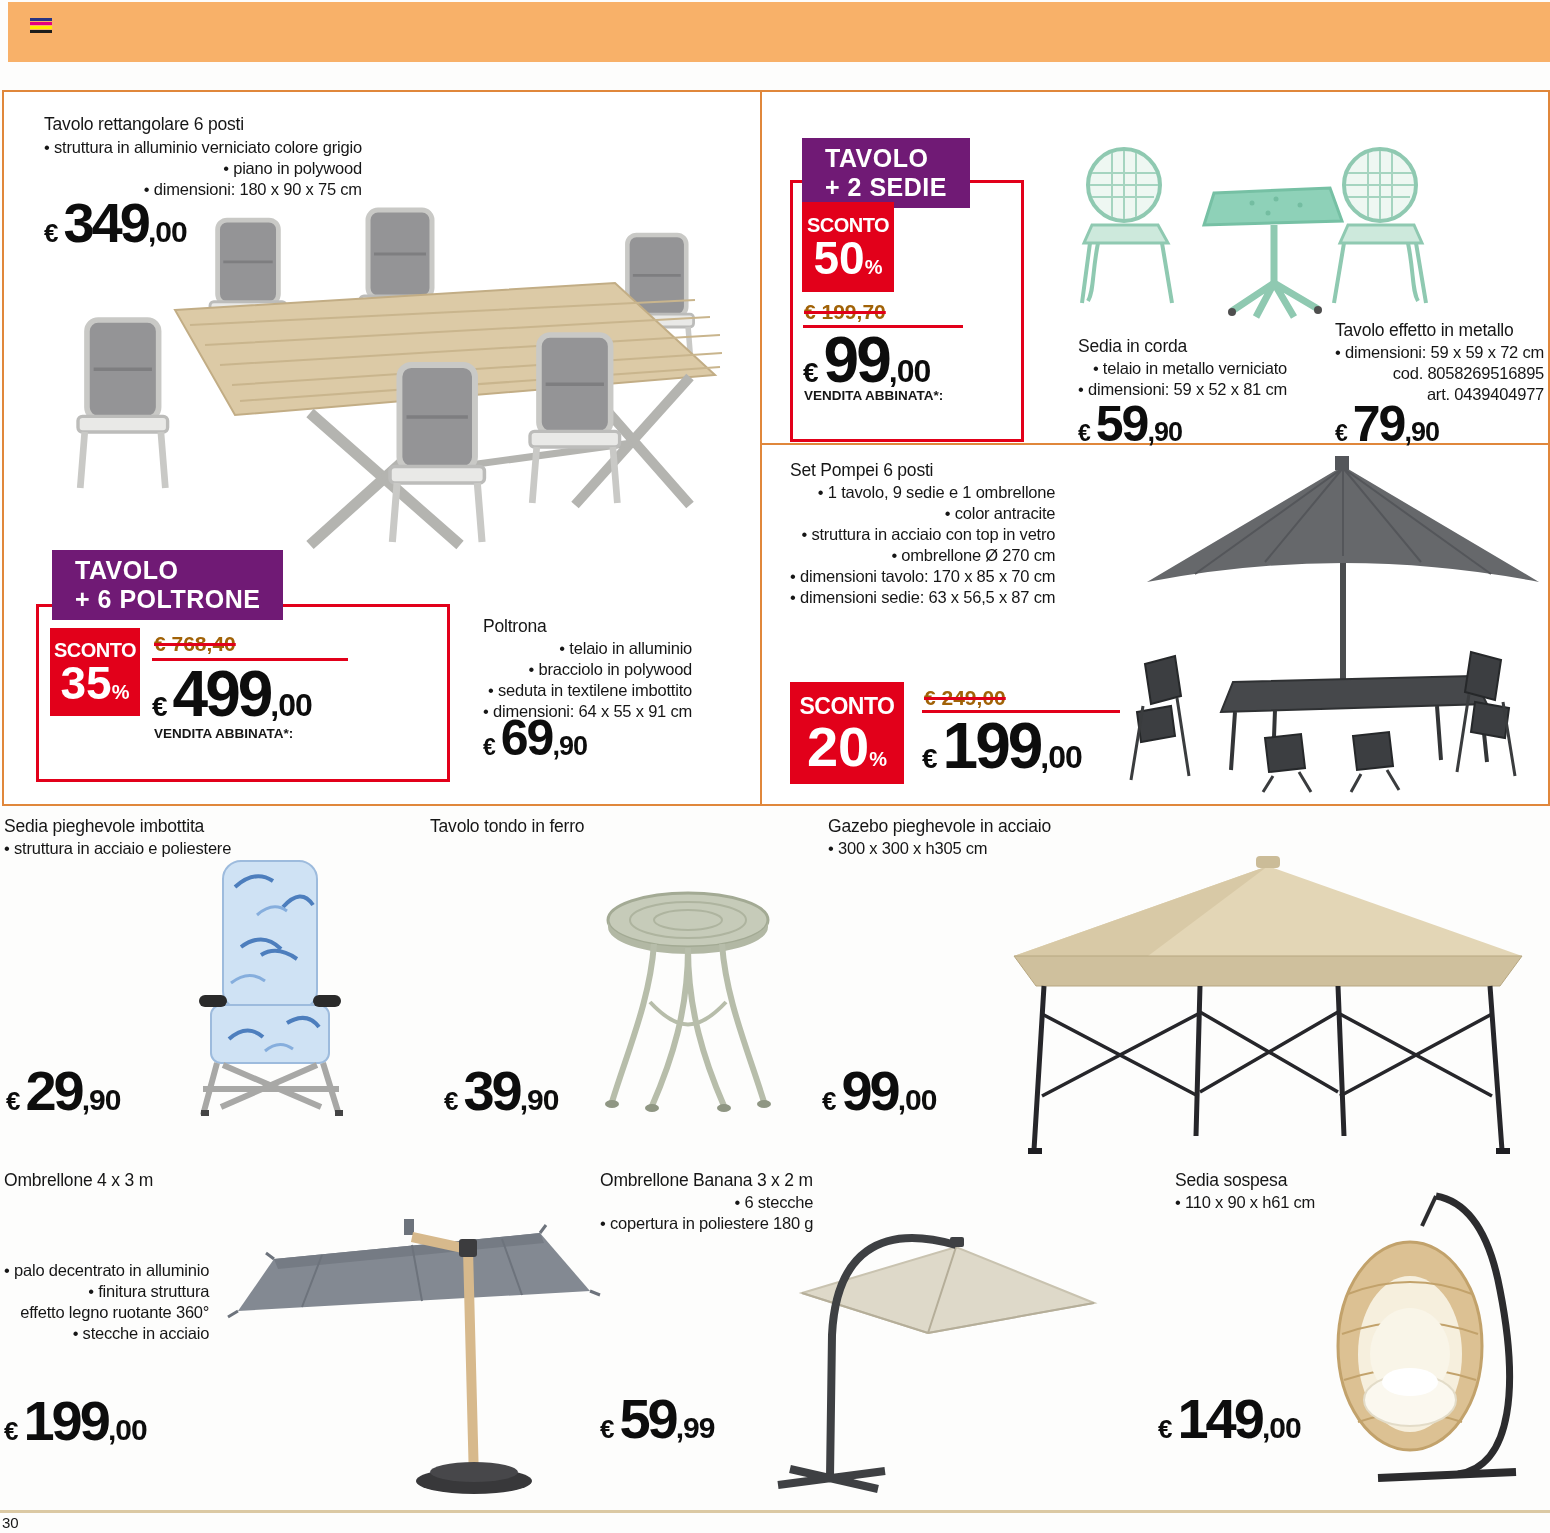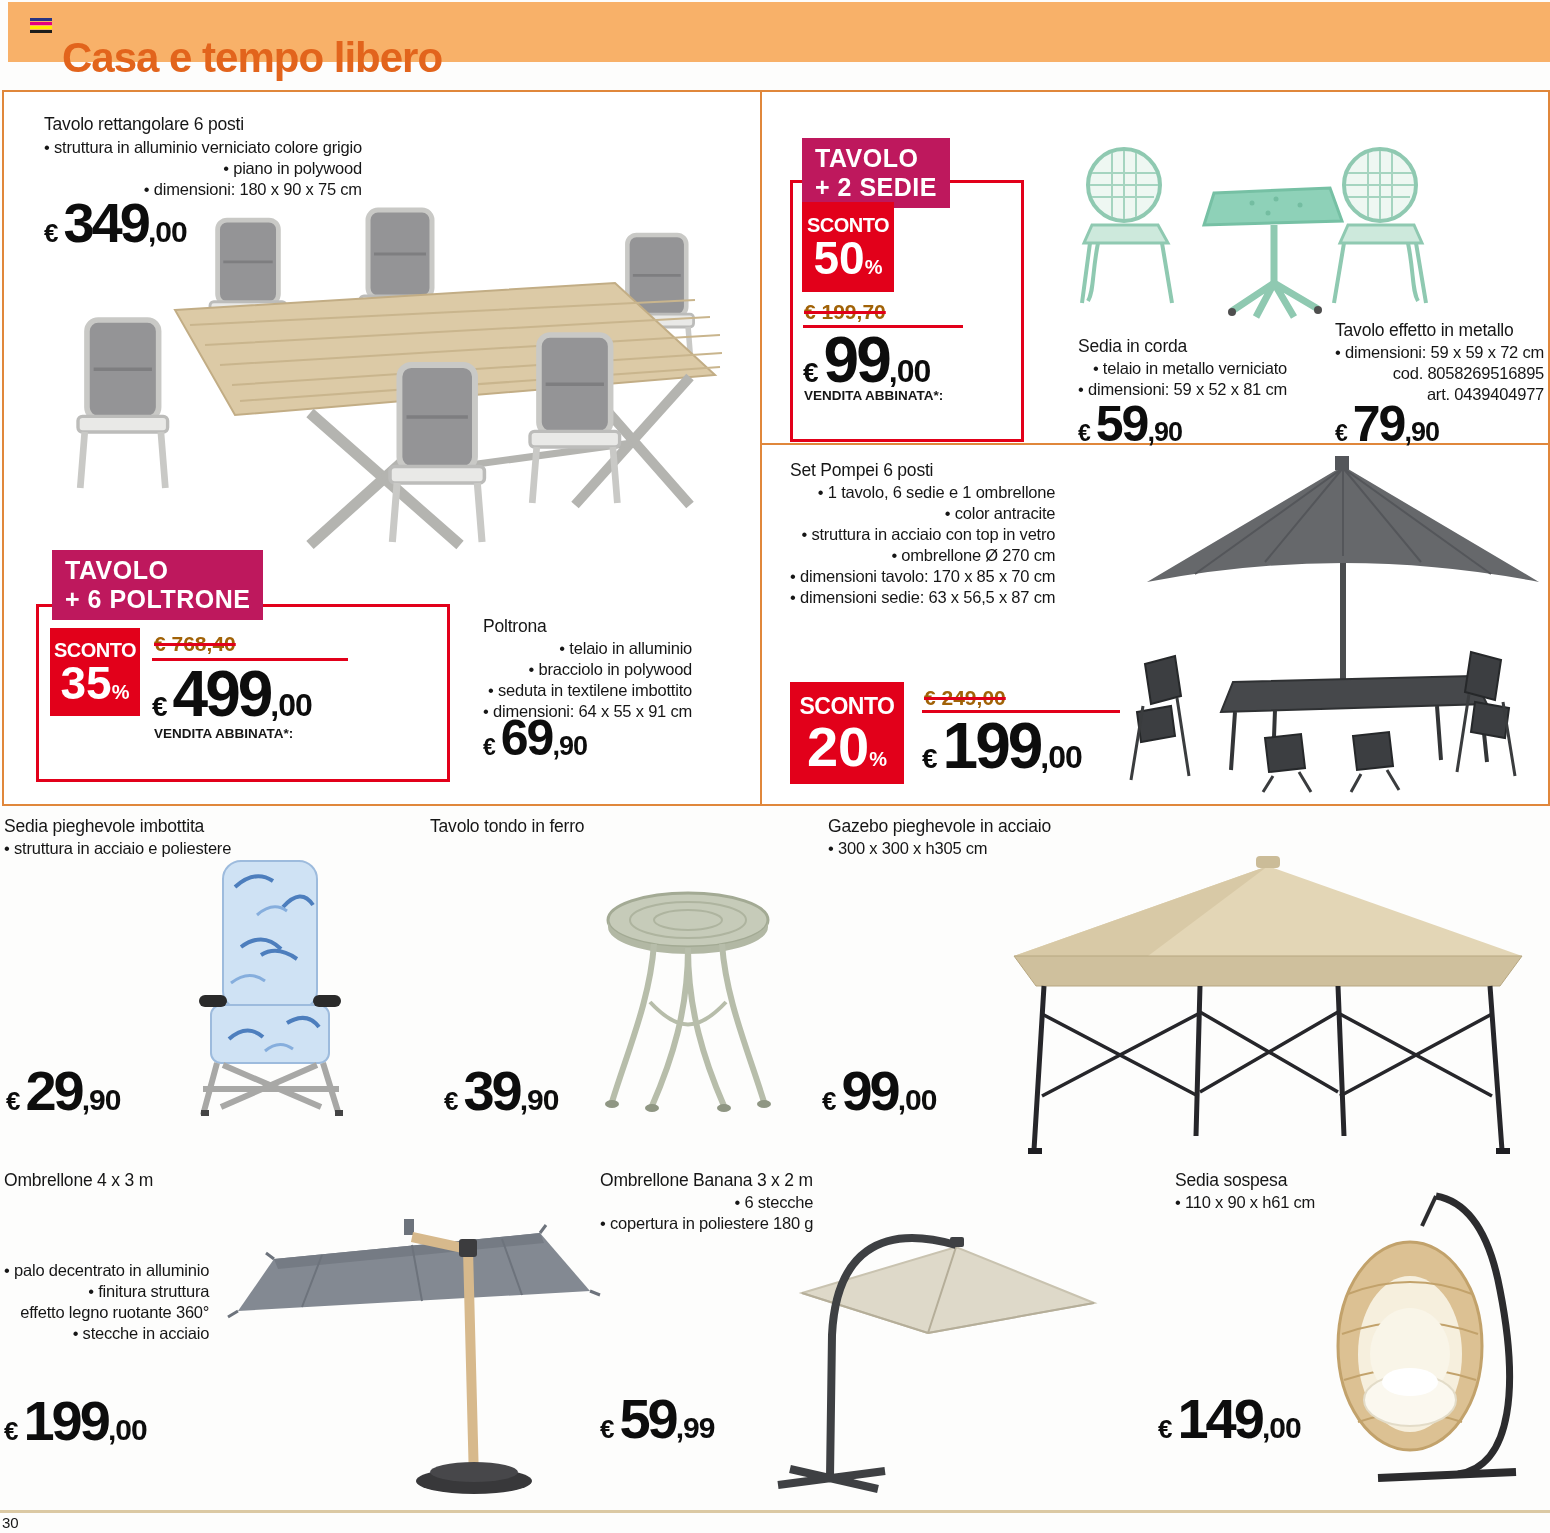--- a/index.html
+++ b/index.html
@@ -30,21 +30,21 @@
   .price .cur{font-size:26px;margin-right:5px;}
   .price .int{font-size:56px;letter-spacing:-3px;line-height:0.9;}
   .price .dec{font-size:30px;letter-spacing:-1px;}
   .price-big .cur{font-size:28px;}
   .price-big .int{font-size:64px;}
   .price-big .dec{font-size:32px;}
   .price-sm .cur{font-size:23px;}
   .price-sm .int{font-size:50px;letter-spacing:-2px;}
   .price-sm .dec{font-size:27px;}
   
-  .badge{background:#be185d;color:#fff;font-weight:bold;padding:6px 13px;z-index:5;}
+  .badge{background:#701a75;color:#fff;font-weight:bold;padding:6px 23px;z-index:5;}
   .badge div{font-size:25px;line-height:29px;letter-spacing:0.5px;white-space:nowrap;}
   .promo-box{border:3px solid #e2001a;background:#fff;z-index:4;}
   .sconto{background:#e2001a;color:#fff;display:flex;flex-direction:column;align-items:center;
           justify-content:center;font-weight:bold;z-index:5;}
   .sconto .slbl{font-size:20px;letter-spacing:-0.5px;}
   .sconto .snum{display:flex;align-items:baseline;font-size:46px;line-height:0.95;}
   .sconto .pct{font-size:20px;}
   .oldprice{font-size:21px;font-weight:bold;color:#a16207;z-index:5;
             text-decoration:line-through;text-decoration-color:#e2001a;text-decoration-thickness:3px;white-space:nowrap;}
   .redrule{border-top:3px solid #e2001a;z-index:5;}
@@ -61,21 +61,20 @@
 
 <div class="page">
 
   <div class="band"></div>
   <span class="regmark">
       <i></i>
       <i></i>
       <i></i>
       <i></i>
     </span>
-  <h1 class="pagetitle">Casa e tempo libero</h1>
 
   <div class="topbox"></div>
   <div class="vdiv"></div>
   <div class="hdiv"></div>
 
   <div class="abs ptitle" style="left:44px;top:114px">Tavolo rettangolare 6 posti</div>
   <div class="abs lines" style="left:44px;top:137px">
     <div>• struttura in alluminio verniciato colore grigio</div>
     <div>• piano in polywood</div>
     <div>• dimensioni: 180 x 90 x 75 cm</div>
@@ -211,21 +210,21 @@
     <div>art. 0439404977</div>
   </div>
   <div class="abs price price-sm" style="left:1335px;top:402px">
     <span class="cur">€</span>
     <span class="int">79</span>
     <span class="dec">,90</span>
   </div>
 
   <div class="abs ptitle" style="left:790px;top:460px">Set Pompei 6 posti</div>
   <div class="abs lines" style="left:790px;top:482px">
-    <div>• 1 tavolo, 6 sedie e 1 ombrellone</div>
+    <div>• 1 tavolo, 9 sedie e 1 ombrellone</div>
     <div>• color antracite</div>
     <div>• struttura in acciaio con top in vetro</div>
     <div>• ombrellone Ø 270 cm</div>
     <div>• dimensioni tavolo: 170 x 85 x 70 cm</div>
     <div>• dimensioni sedie: 63 x 56,5 x 87 cm</div>
   </div>
   <div class="abs sconto" style="left:790px;top:682px;width:114px;height:102px">
     <div class="slbl" style="font-size:23px">SCONTO</div>
     <div class="snum" style="font-size:56px">
         <span>20</span>

